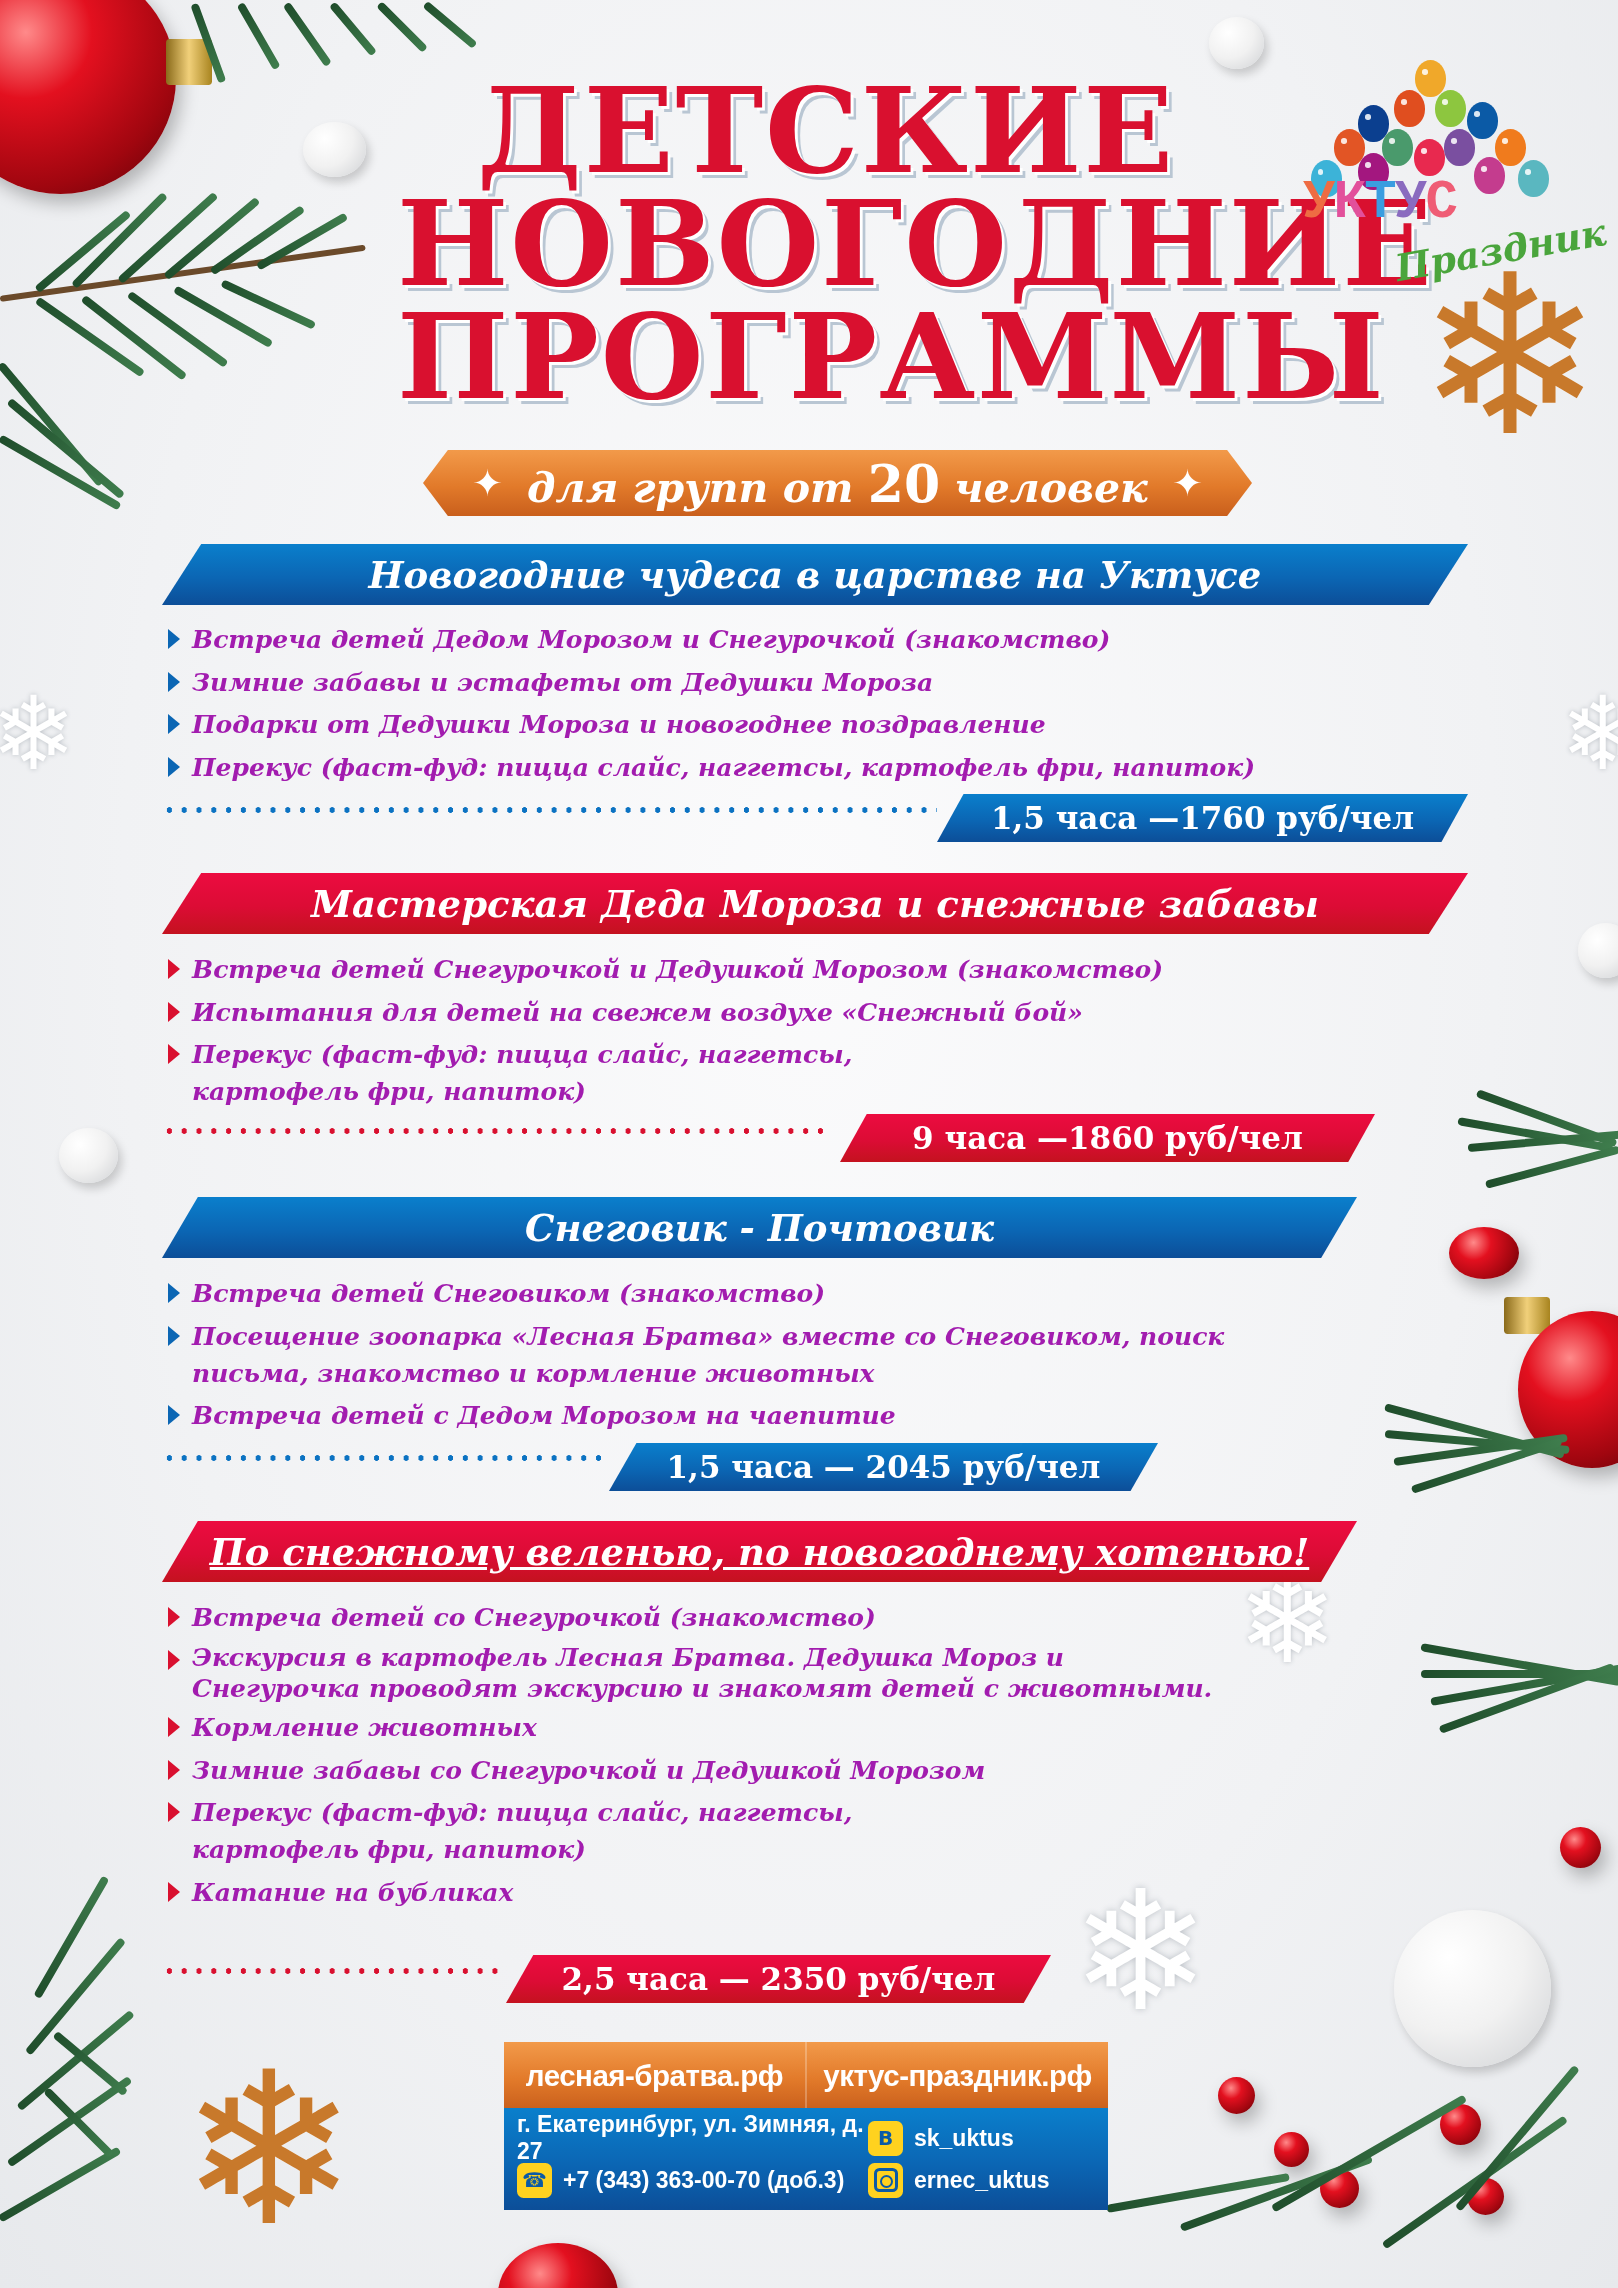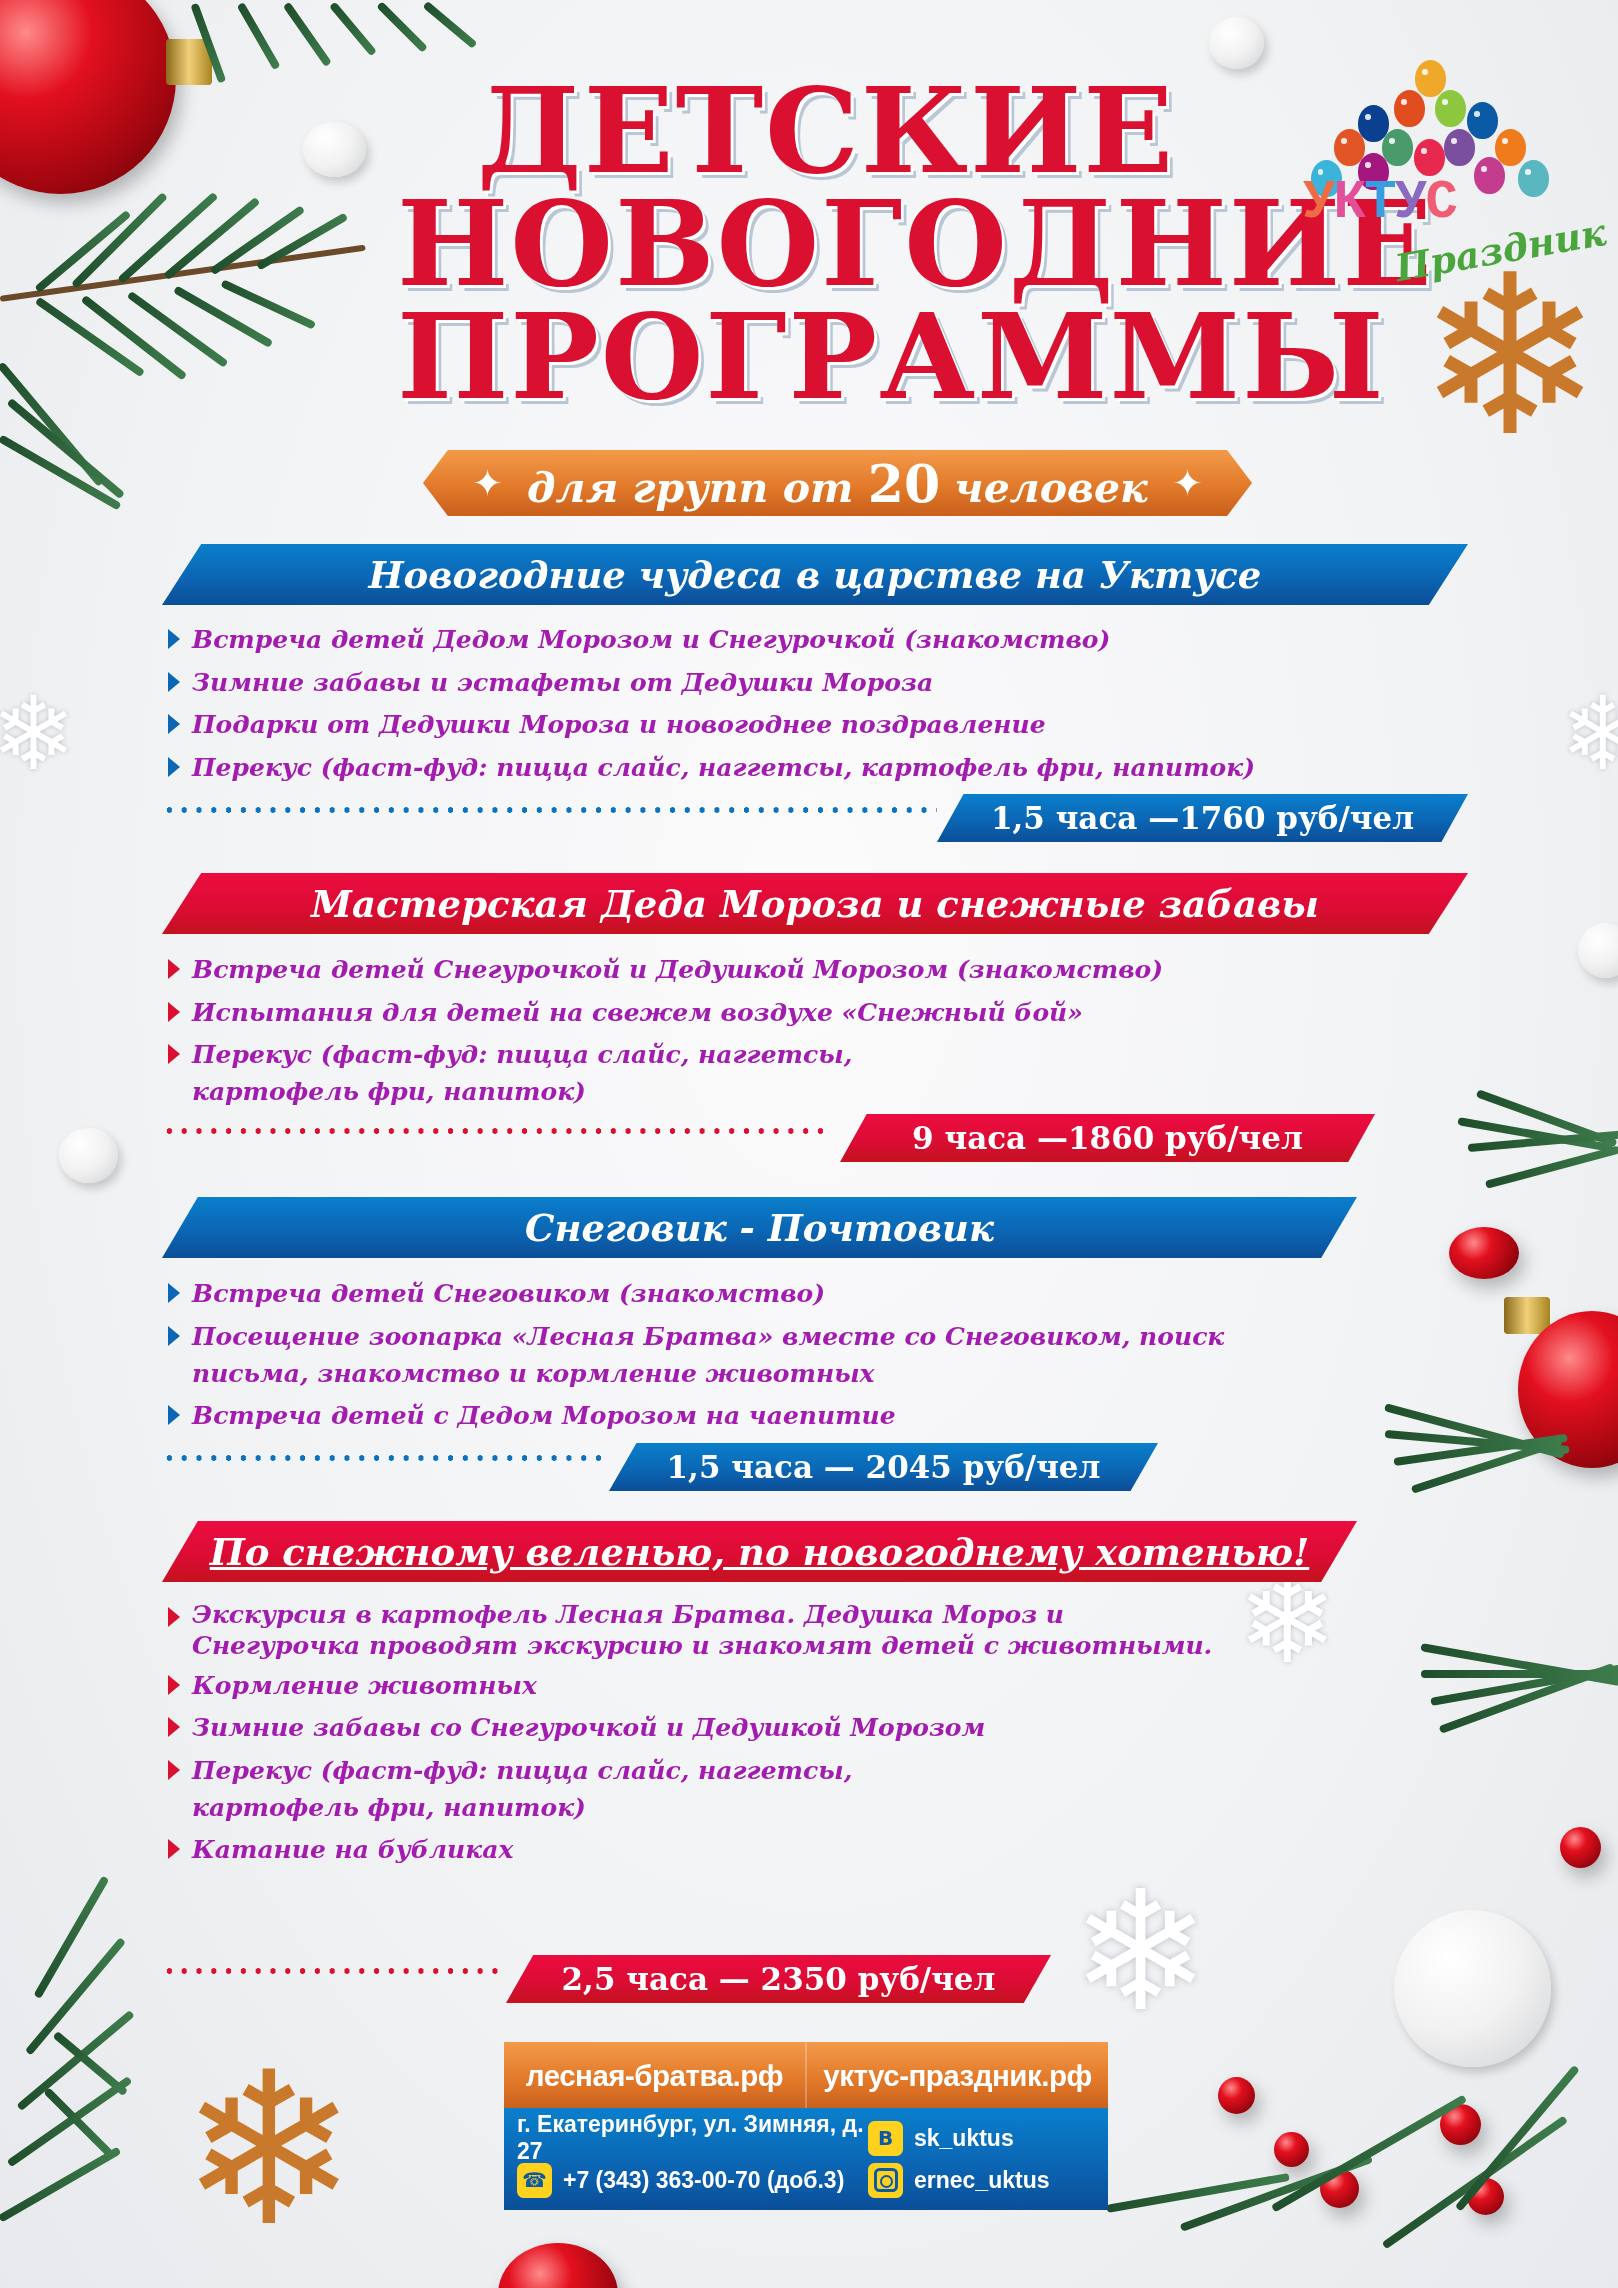--- a/index.html
+++ b/index.html
@@ -350,20 +350,21 @@
   <div class="price blue" style="left:609px;top:1443px;width:549px;">
     <span>1,5 часа — 2045 руб/чел</span>
   </div>
 </section>
 
 <section>
   <div class="banner red" style="left:162px;top:1521px;width:1195px;text-decoration:underline;">
     <span>По снежному веленью, по новогоднему хотенью!</span>
   </div>
   <ul class="list red-arrows" style="left:162px;top:1599px;width:1015px;">
+    <li><span class="arrow"></span><span>Встреча детей со Снегурочкой (знакомство)</span></li>
     <li style="width:1052px;line-height:31px;"><span class="arrow"></span><span>Экскурсия в картофель Лесная Братва. Дедушка Мороз и Снегурочка проводят экскурсию и знакомят детей с животными.</span></li>
     <li><span class="arrow"></span><span>Кормление животных</span></li>
     <li style="width:1200px;"><span class="arrow"></span><span>Зимние забавы со Снегурочкой и Дедушкой Морозом</span></li>
     <li style="width:831px;"><span class="arrow"></span><span>Перекус (фаст-фуд: пицца слайс, наггетсы, картофель фри, напиток)</span></li>
     <li><span class="arrow"></span><span>Катание на бубликах</span></li>
   </ul>
   <div class="dots red-dots" style="left:162px;top:1968px;width:341px;"></div>
   <div class="price red" style="left:506px;top:1955px;width:545px;">
     <span>2,5 часа — 2350 руб/чел</span>
   </div>

